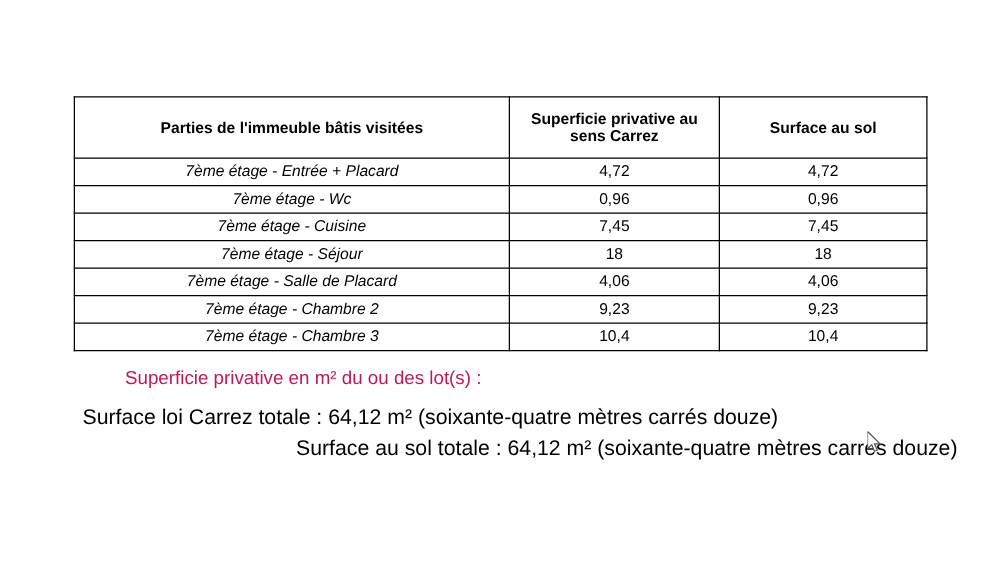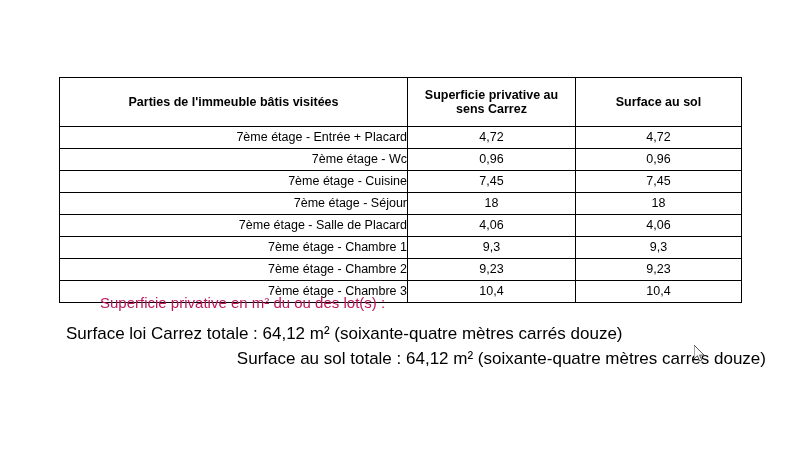--- a/index.html
+++ b/index.html
@@ -46,22 +46,23 @@
   }
   .col-a { width: 348px; }
   .col-b { width: 168px; }
   .col-c { width: 166px; }
 
   table.carrez tbody td {
     height: 21px;
     vertical-align: middle;
   }
   td.cell-label {
-    text-align: right;
+    text-align: center;
     padding-left: 6px;
+    font-style: italic;
   }
   td.cell-num {
     text-align: center;
   }
 
   .note {
     position: absolute;
     left: 100px;
     top: 294px;
     font-size: 15px;
@@ -132,25 +133,20 @@
           <td class="cell-label">7ème étage - Séjour</td>
           <td class="cell-num">18</td>
           <td class="cell-num">18</td>
         </tr>
         <tr>
           <td class="cell-label">7ème étage - Salle de Placard</td>
           <td class="cell-num">4,06</td>
           <td class="cell-num">4,06</td>
         </tr>
         <tr>
-          <td class="cell-label">7ème étage - Chambre 1</td>
-          <td class="cell-num">9,3</td>
-          <td class="cell-num">9,3</td>
-        </tr>
-        <tr>
           <td class="cell-label">7ème étage - Chambre 2</td>
           <td class="cell-num">9,23</td>
           <td class="cell-num">9,23</td>
         </tr>
         <tr>
           <td class="cell-label">7ème étage - Chambre 3</td>
           <td class="cell-num">10,4</td>
           <td class="cell-num">10,4</td>
         </tr>
       </tbody>

